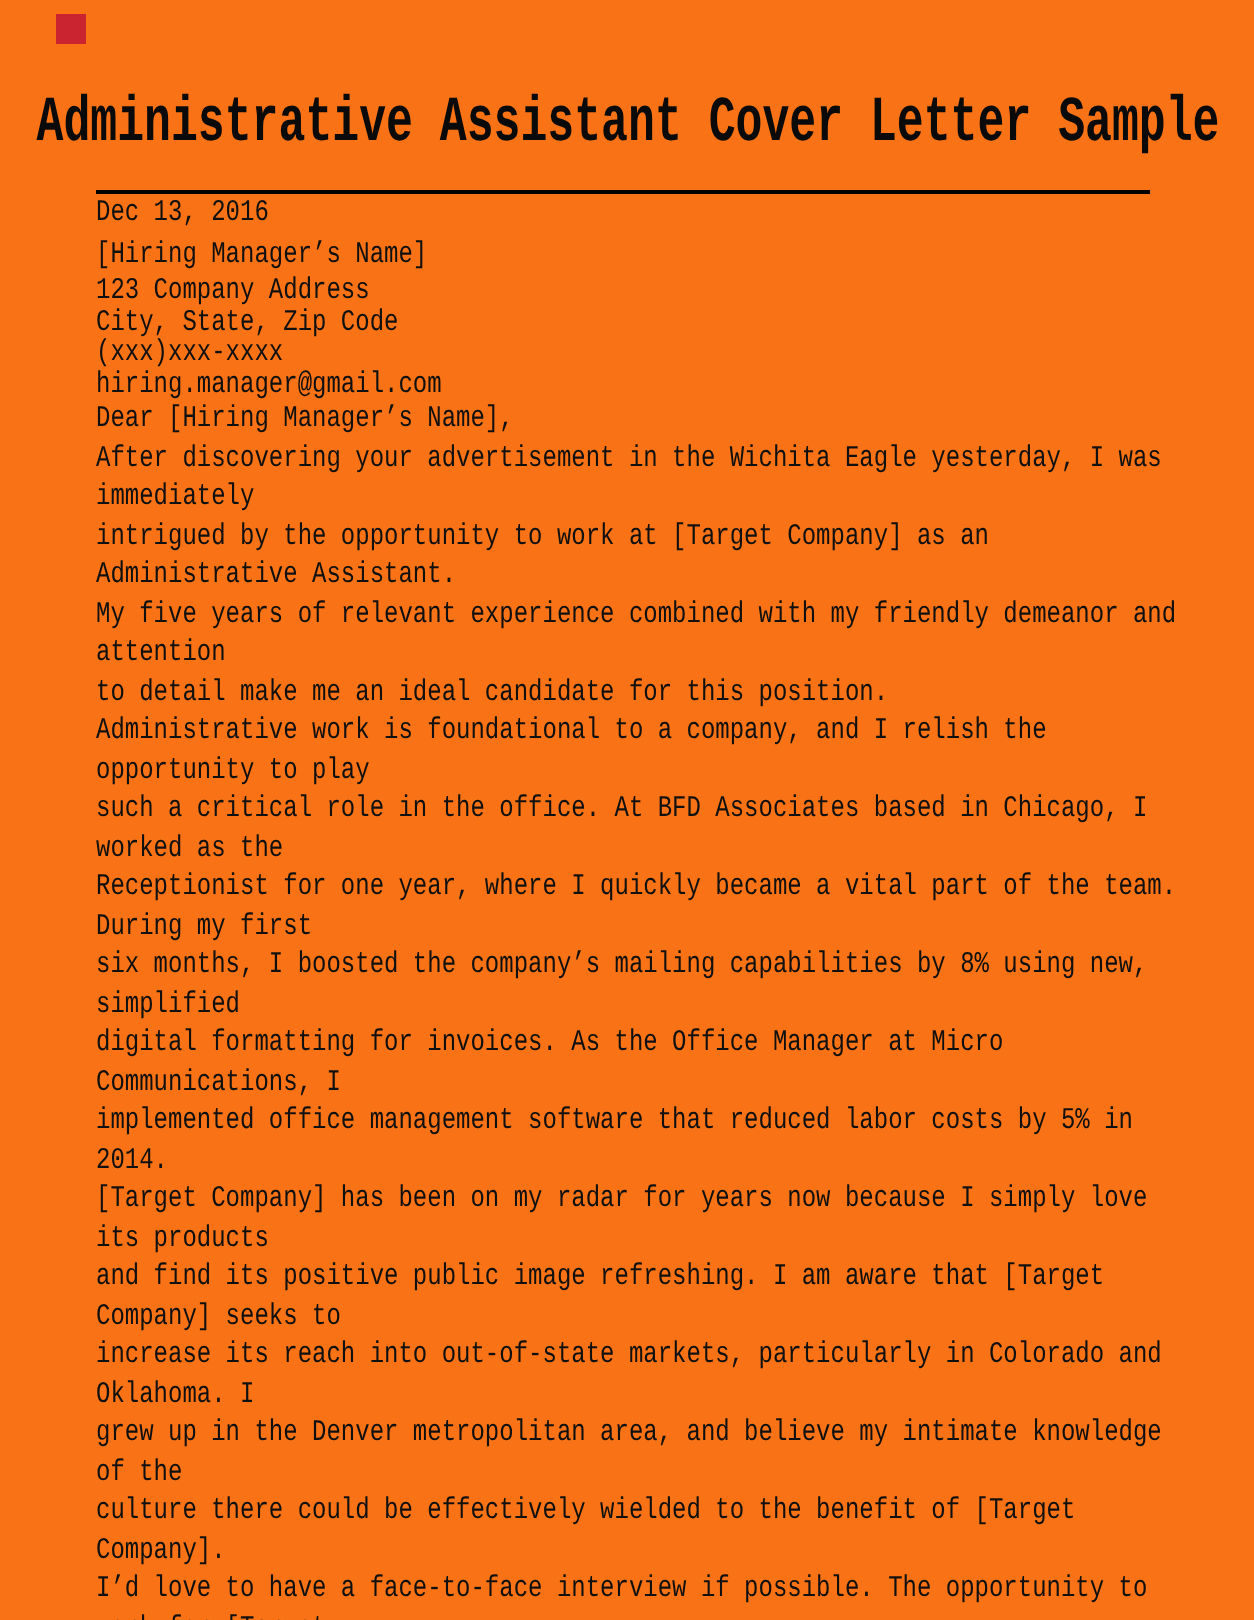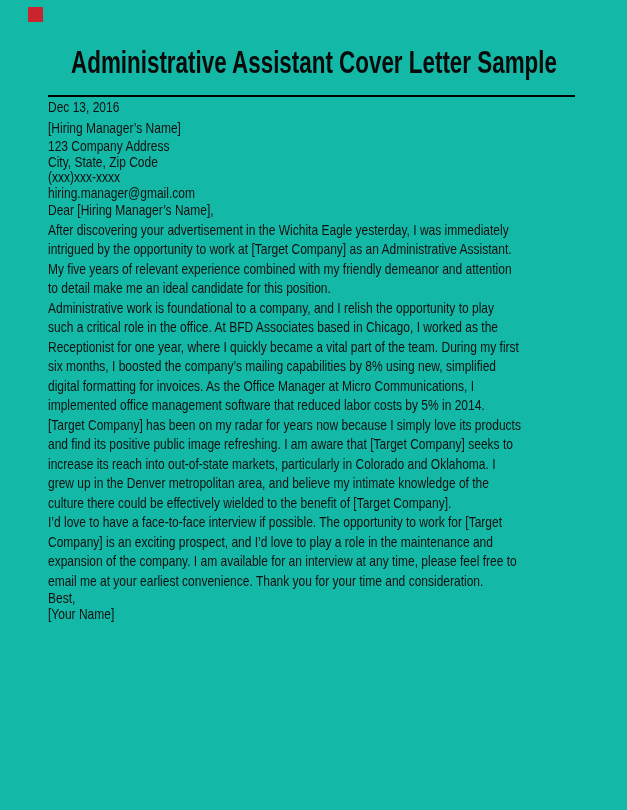--- a/index.html
+++ b/index.html
@@ -1,22 +1,22 @@
 <!DOCTYPE html>
 <html><head>
 <meta charset="utf-8">
 <style>
   html, body { margin: 0; padding: 0; background: #ffffff; }
   .page {
     position: relative;
     width: 627px;
     height: 810px;
-    background: #14b8a6;
+    background: #f97316;
     overflow: hidden;
-    font-family: Liberation Sans, sans-serif;
+    font-family: Liberation Mono, monospace;
     color: #101010;
   }
   .corner-marker {
     position: absolute;
     left: 28px;
     top: 7px;
     width: 15px;
     height: 15px;
     background: #cb2431;
   }

